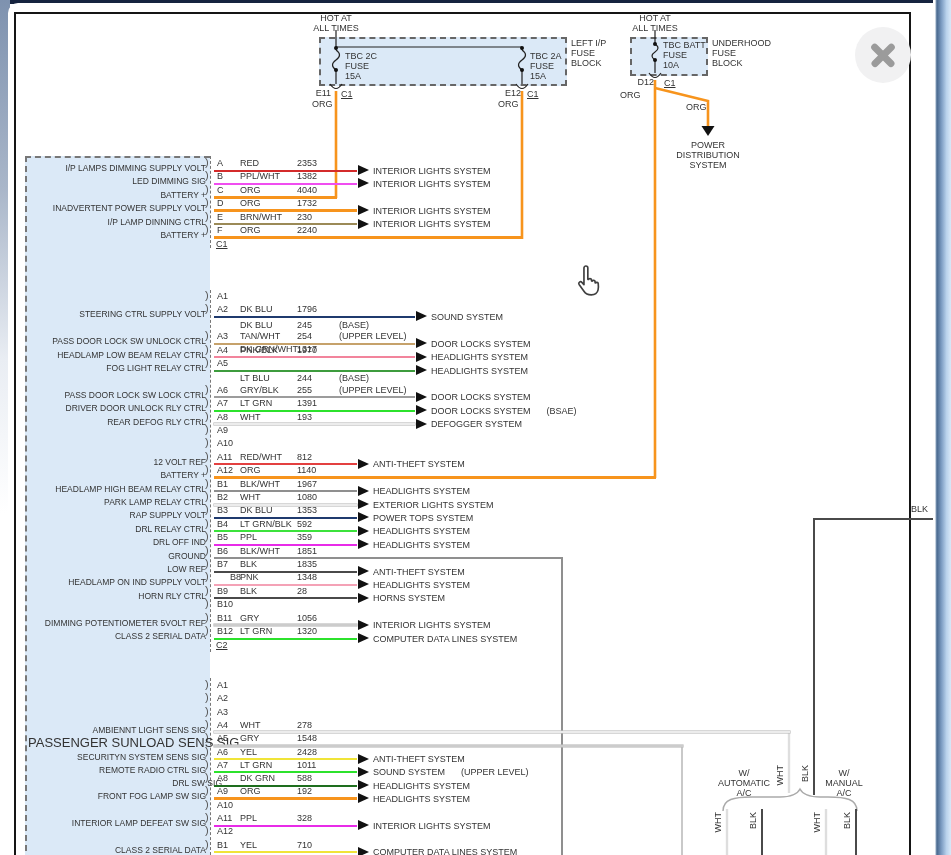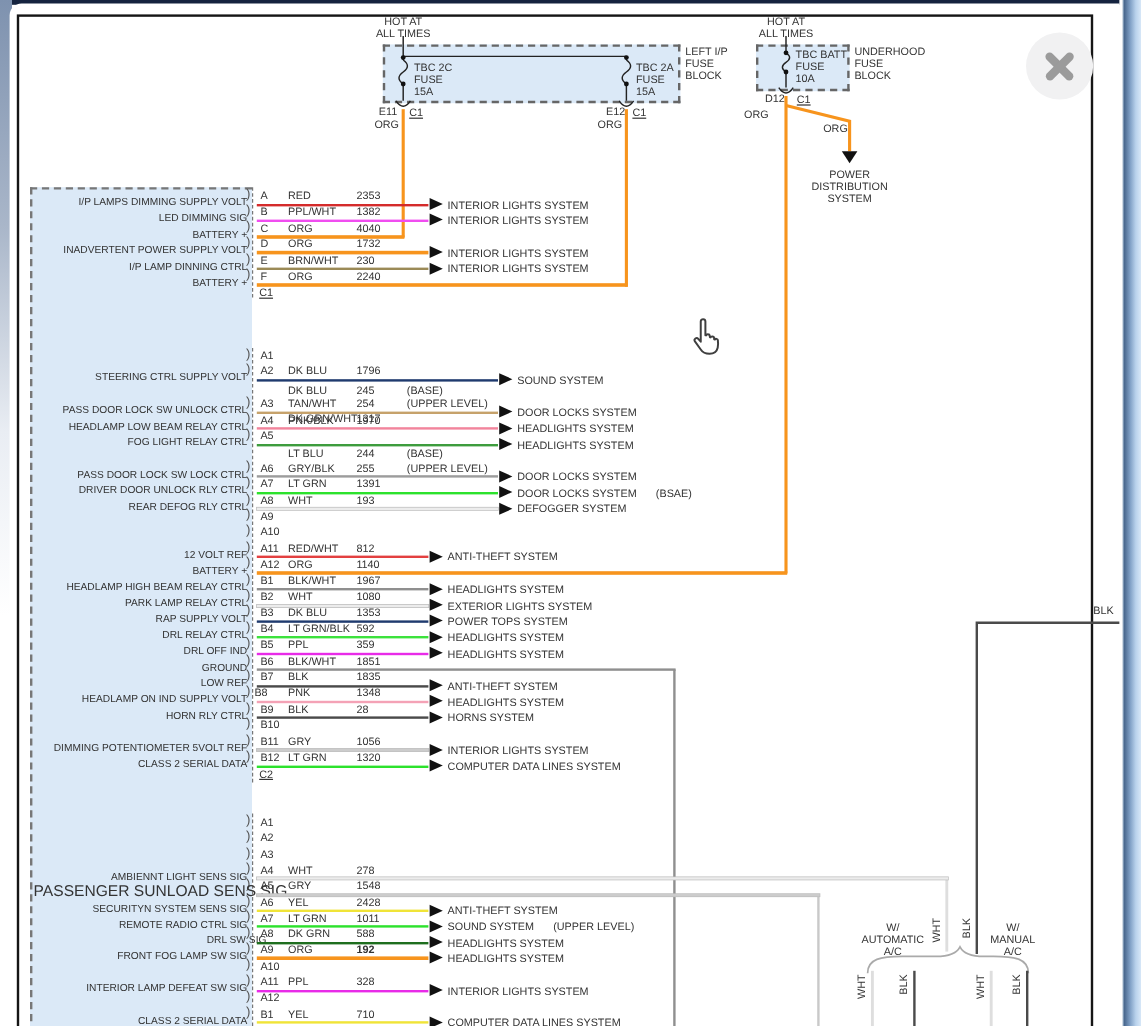--- a/index.html
+++ b/index.html
@@ -372,21 +372,21 @@
       <div class="t" style="left: 217px; top: 559px;">B7</div>
       <div class="t tr" style="left: 28px; top: 564px; width: 178px; font-size: 8.5px;">LOW REF</div>
       <div class="t flex" style="left: 240px; top: 559px;">
         <span style="width: 57px;">BLK</span>
         <span style="width: 42px;">1835</span>
       </div>
       <div class="wire" style="left: 214px; top: 570.5px; width: 143px; height: 2px; background: rgb(74, 74, 74);"></div>
       <div class="arrow" style="left: 358px; top: 566px;"></div>
       <div class="t" style="left: 373px; top: 566.5px;">ANTI-THEFT SYSTEM</div>
       <div class="t" style="left: 205px; top: 571.4px; font-size: 11px; color: rgb(85, 85, 85);">)</div>
-      <div class="t" style="left: 212px; top: 572.4px;">B8</div>
+      <div class="t" style="left: 230px; top: 572.4px;">B8</div>
       <div class="t tr" style="left: 28px; top: 577.4px; width: 178px; font-size: 8.5px;">HEADLAMP ON IND SUPPLY VOLT</div>
       <div class="t flex" style="left: 240px; top: 572.4px;">
         <span style="width: 57px;">PNK</span>
         <span style="width: 42px;">1348</span>
       </div>
       <div class="wire" style="left: 214px; top: 583.9px; width: 143px; height: 2px; background: rgb(244, 162, 182);"></div>
       <div class="arrow" style="left: 358px; top: 579.4px;"></div>
       <div class="t" style="left: 373px; top: 579.9px;">HEADLIGHTS SYSTEM</div>
       <div class="t" style="left: 205px; top: 584.8px; font-size: 11px; color: rgb(85, 85, 85);">)</div>
       <div class="t" style="left: 217px; top: 585.8px;">B9</div>
@@ -471,21 +471,21 @@
         <span style="width: 42px;">588</span>
       </div>
       <div class="wire" style="left: 214px; top: 784.6px; width: 143px; height: 2px; background: rgb(30, 110, 30);"></div>
       <div class="arrow" style="left: 358px; top: 780.1px;"></div>
       <div class="t" style="left: 373px; top: 780.6px;">HEADLIGHTS SYSTEM</div>
       <div class="t" style="left: 205px; top: 785.4px; font-size: 11px; color: rgb(85, 85, 85);">)</div>
       <div class="t" style="left: 217px; top: 786.4px;">A9</div>
       <div class="t tr" style="left: 28px; top: 791.4px; width: 178px; font-size: 8.5px;">FRONT FOG LAMP SW SIG</div>
       <div class="t flex" style="left: 240px; top: 786.4px;">
         <span style="width: 57px;">ORG</span>
-        <span style="width: 42px; font-weight: bold;">192</span>
+        <span style="width: 42px;">192</span>
       </div>
       <div class="wire" style="left: 214px; top: 797.4px; width: 143px; height: 3px; background: rgb(247, 148, 29);"></div>
       <div class="arrow" style="left: 358px; top: 793.4px;"></div>
       <div class="t" style="left: 373px; top: 793.9px;">HEADLIGHTS SYSTEM</div>
       <div class="t" style="left: 205px; top: 798.7px; font-size: 11px; color: rgb(85, 85, 85);">)</div>
       <div class="t" style="left: 217px; top: 799.7px;">A10</div>
       <div class="t" style="left: 205px; top: 812px; font-size: 11px; color: rgb(85, 85, 85);">)</div>
       <div class="t" style="left: 217px; top: 813px;">A11</div>
       <div class="t tr" style="left: 28px; top: 818px; width: 178px; font-size: 8.5px;">INTERIOR LAMP DEFEAT SW SIG</div>
       <div class="t flex" style="left: 240px; top: 813px;">

